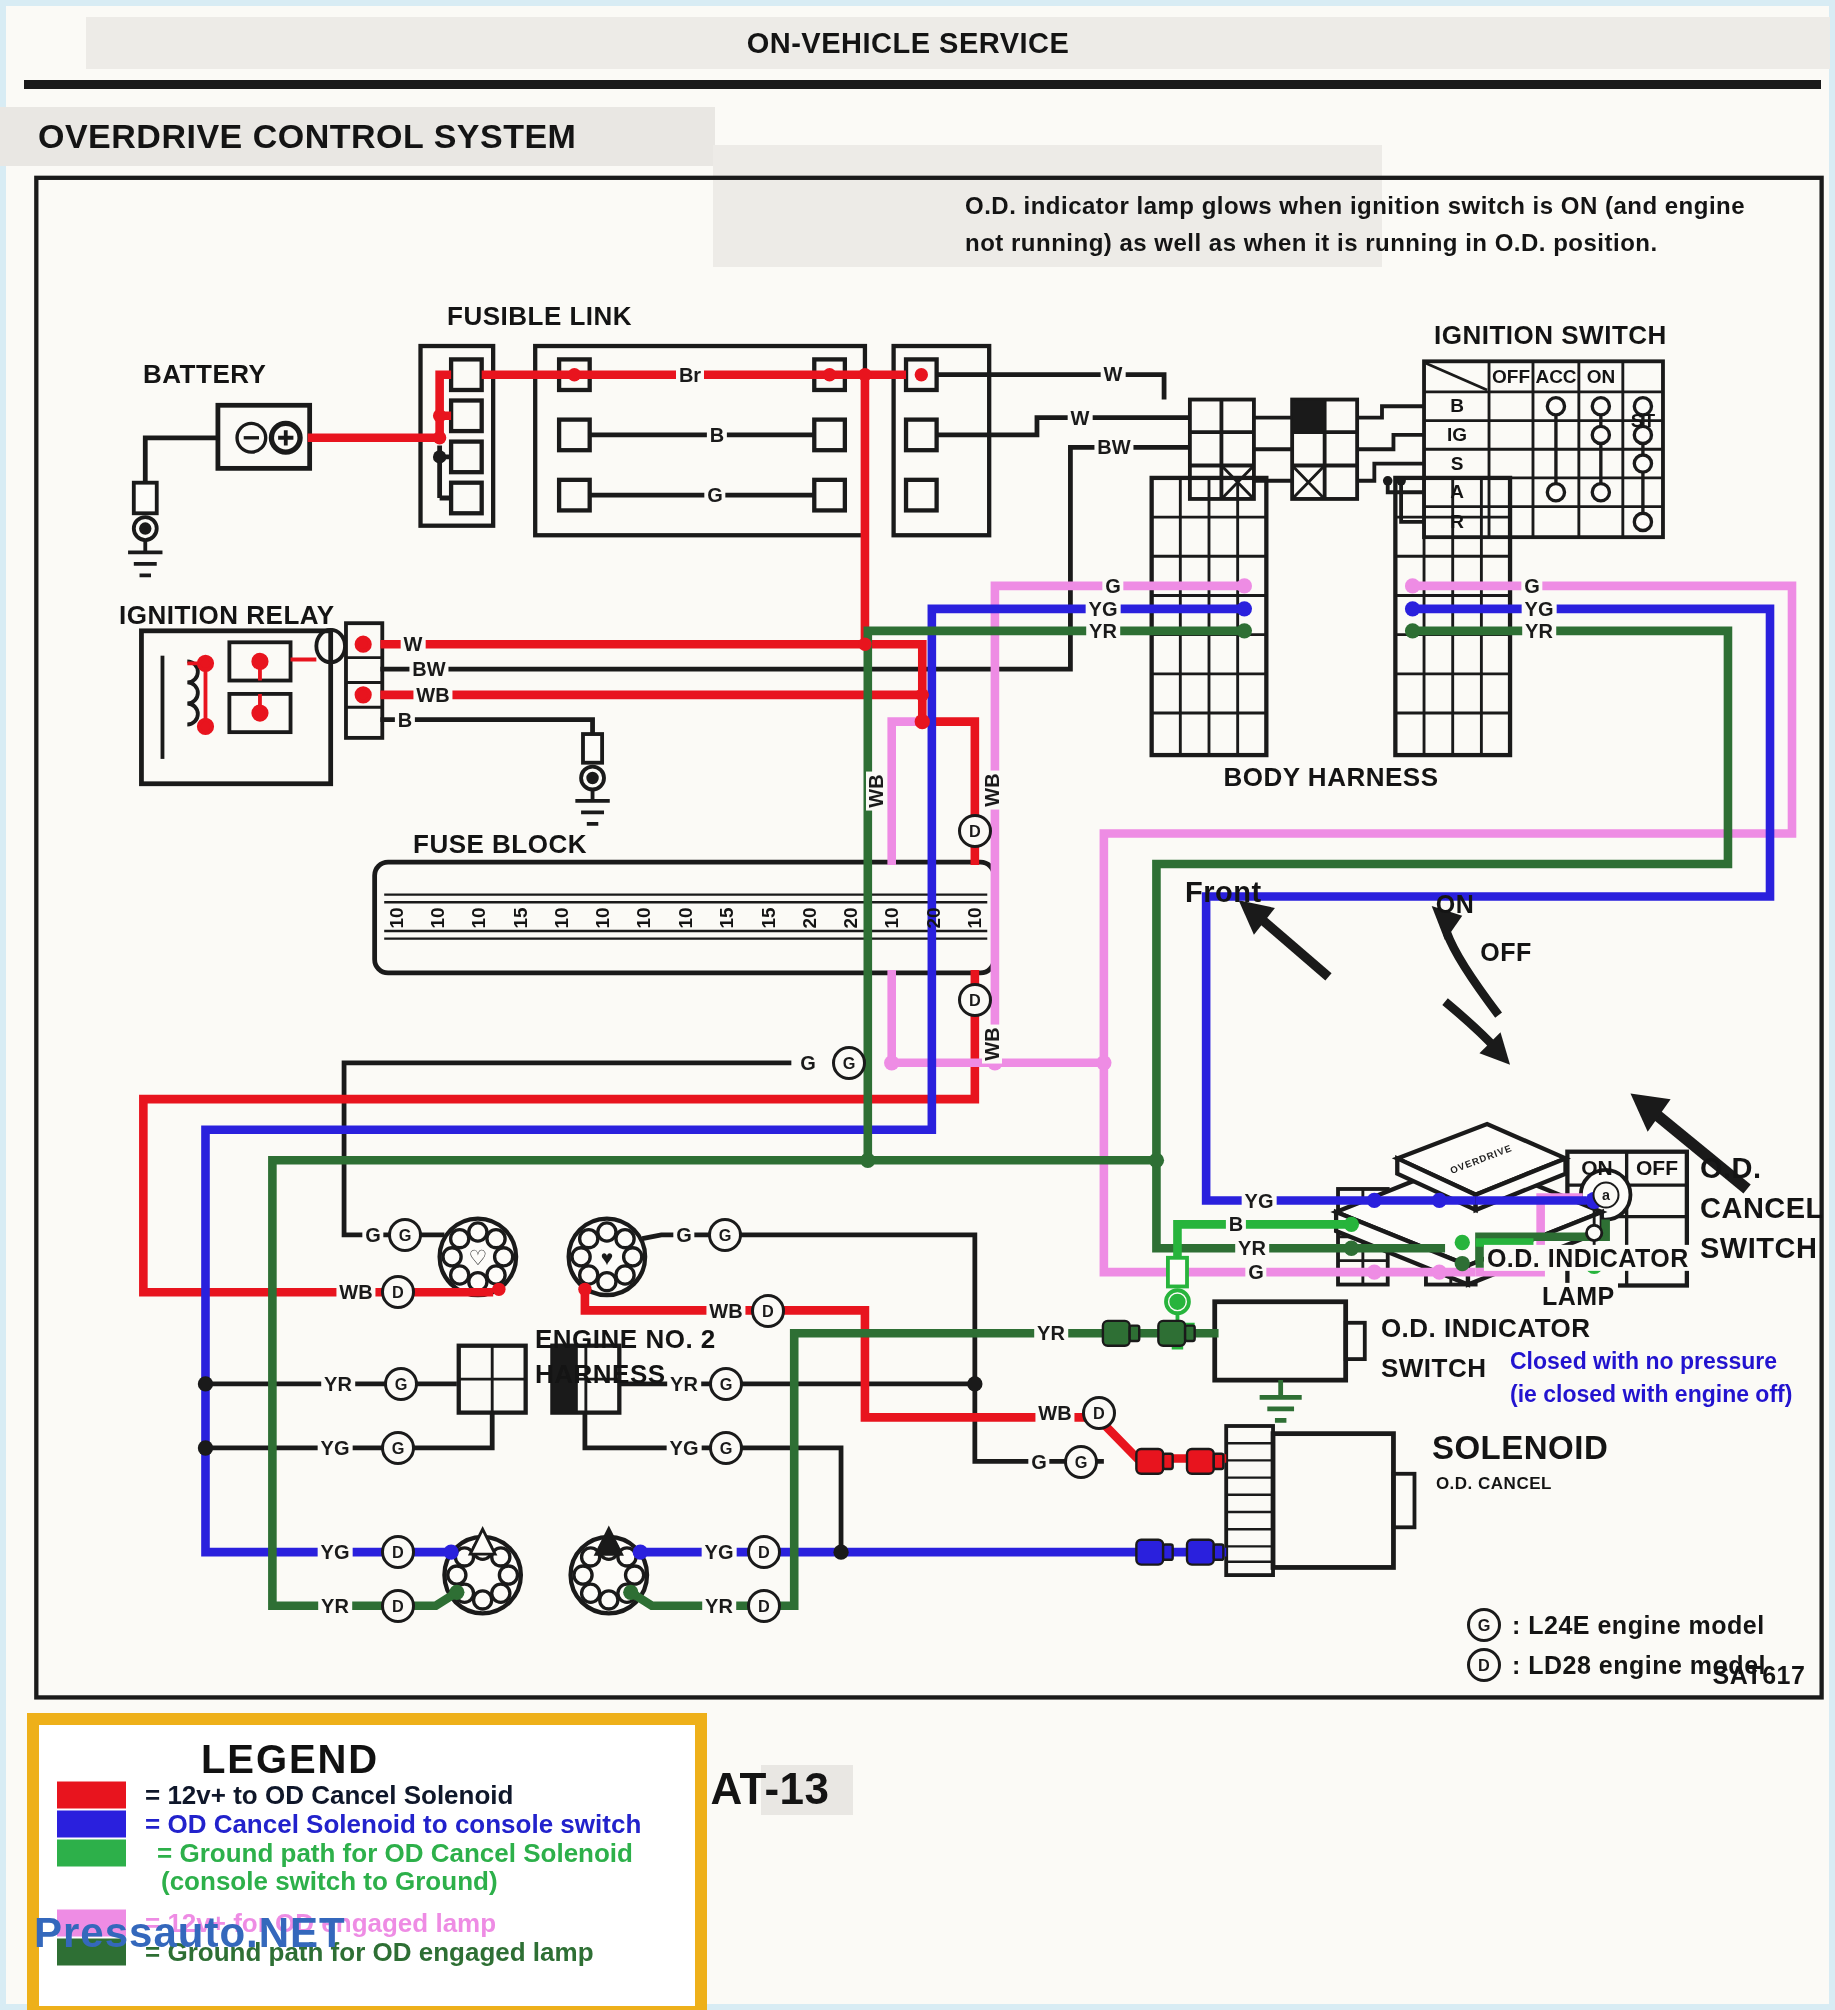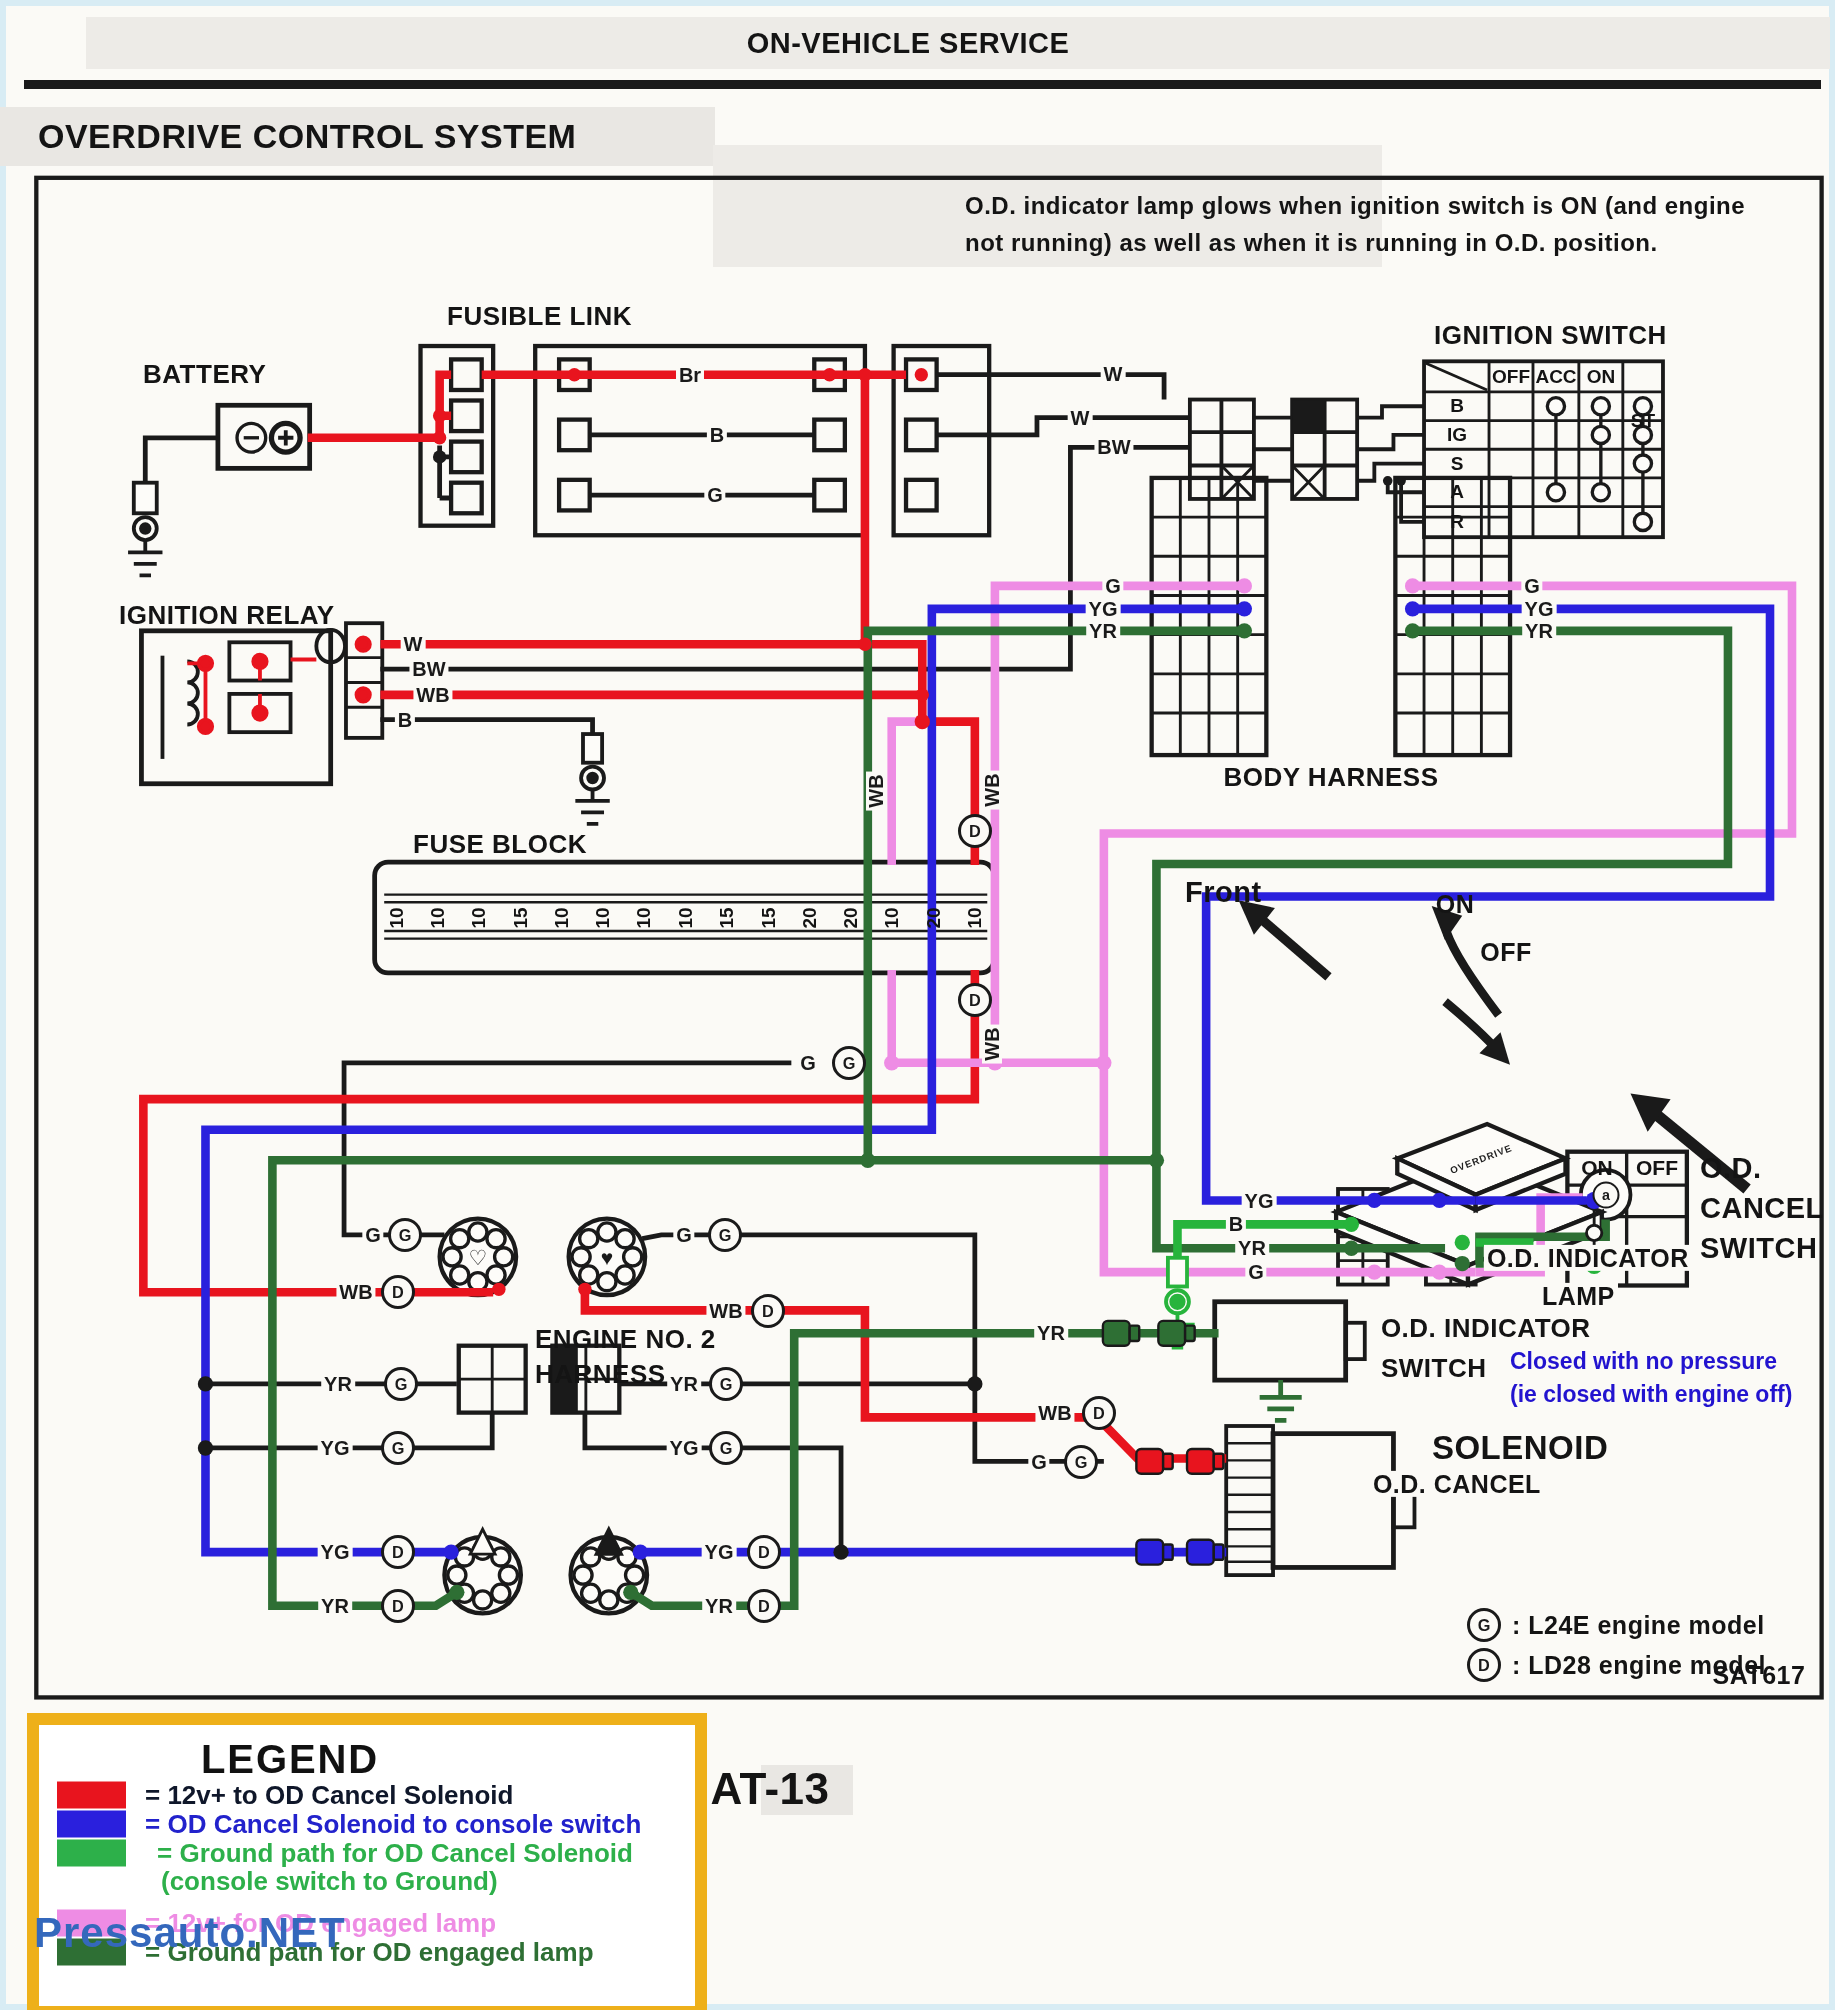--- a/index.html
+++ b/index.html
@@ -380,21 +380,21 @@
   <div class="tt" style="left:1657px;top:1168px;font-size:21px;">OFF</div>
   <div class="hd" style="left:1700px;top:1168px;font-size:29px;">O.D.</div>
   <div class="hd" style="left:1700px;top:1208px;font-size:29px;">CANCEL</div>
   <div class="hd" style="left:1700px;top:1248px;font-size:29px;">SWITCH</div>
   <div class="hd bgw" style="left:1484px;top:1258px;font-size:25px;">O.D. INDICATOR</div>
   <div class="hd bgw" style="left:1539px;top:1296px;font-size:25px;">LAMP</div>
   <div class="hd bgw" style="left:1378px;top:1329px;">O.D. INDICATOR</div>
   <div class="hd bgw" style="left:1378px;top:1369px;">SWITCH</div>
   <div class="note" style="left:1510px;top:1361px;">Closed with no pressure</div>
   <div class="note" style="left:1510px;top:1394px;">(ie closed with engine off)</div>
-  <div class="hd bgw" style="left:1370px;top:1484px;font-size:25px;">O.D. CANCEL</div>
+  <div class="hd bgw" style="left:1433px;top:1484px;font-size:17px;">O.D. CANCEL</div>
   <div class="hd bgw" style="left:1429px;top:1448px;font-size:33px;">SOLENOID</div>
 
   <div class="tt" style="left:1511px;top:377px;">OFF</div>
   <div class="tt" style="left:1556px;top:377px;">ACC</div>
   <div class="tt" style="left:1601px;top:377px;">ON</div>
   <div class="tt" style="left:1643px;top:380px;margin-top:41px;">ST</div>
   <div class="tt" style="left:1457px;top:406px;">B</div>
   <div class="tt" style="left:1457px;top:435px;">IG</div>
   <div class="tt" style="left:1457px;top:464px;">S</div>
   <div class="tt" style="left:1457px;top:492px;">A</div>

